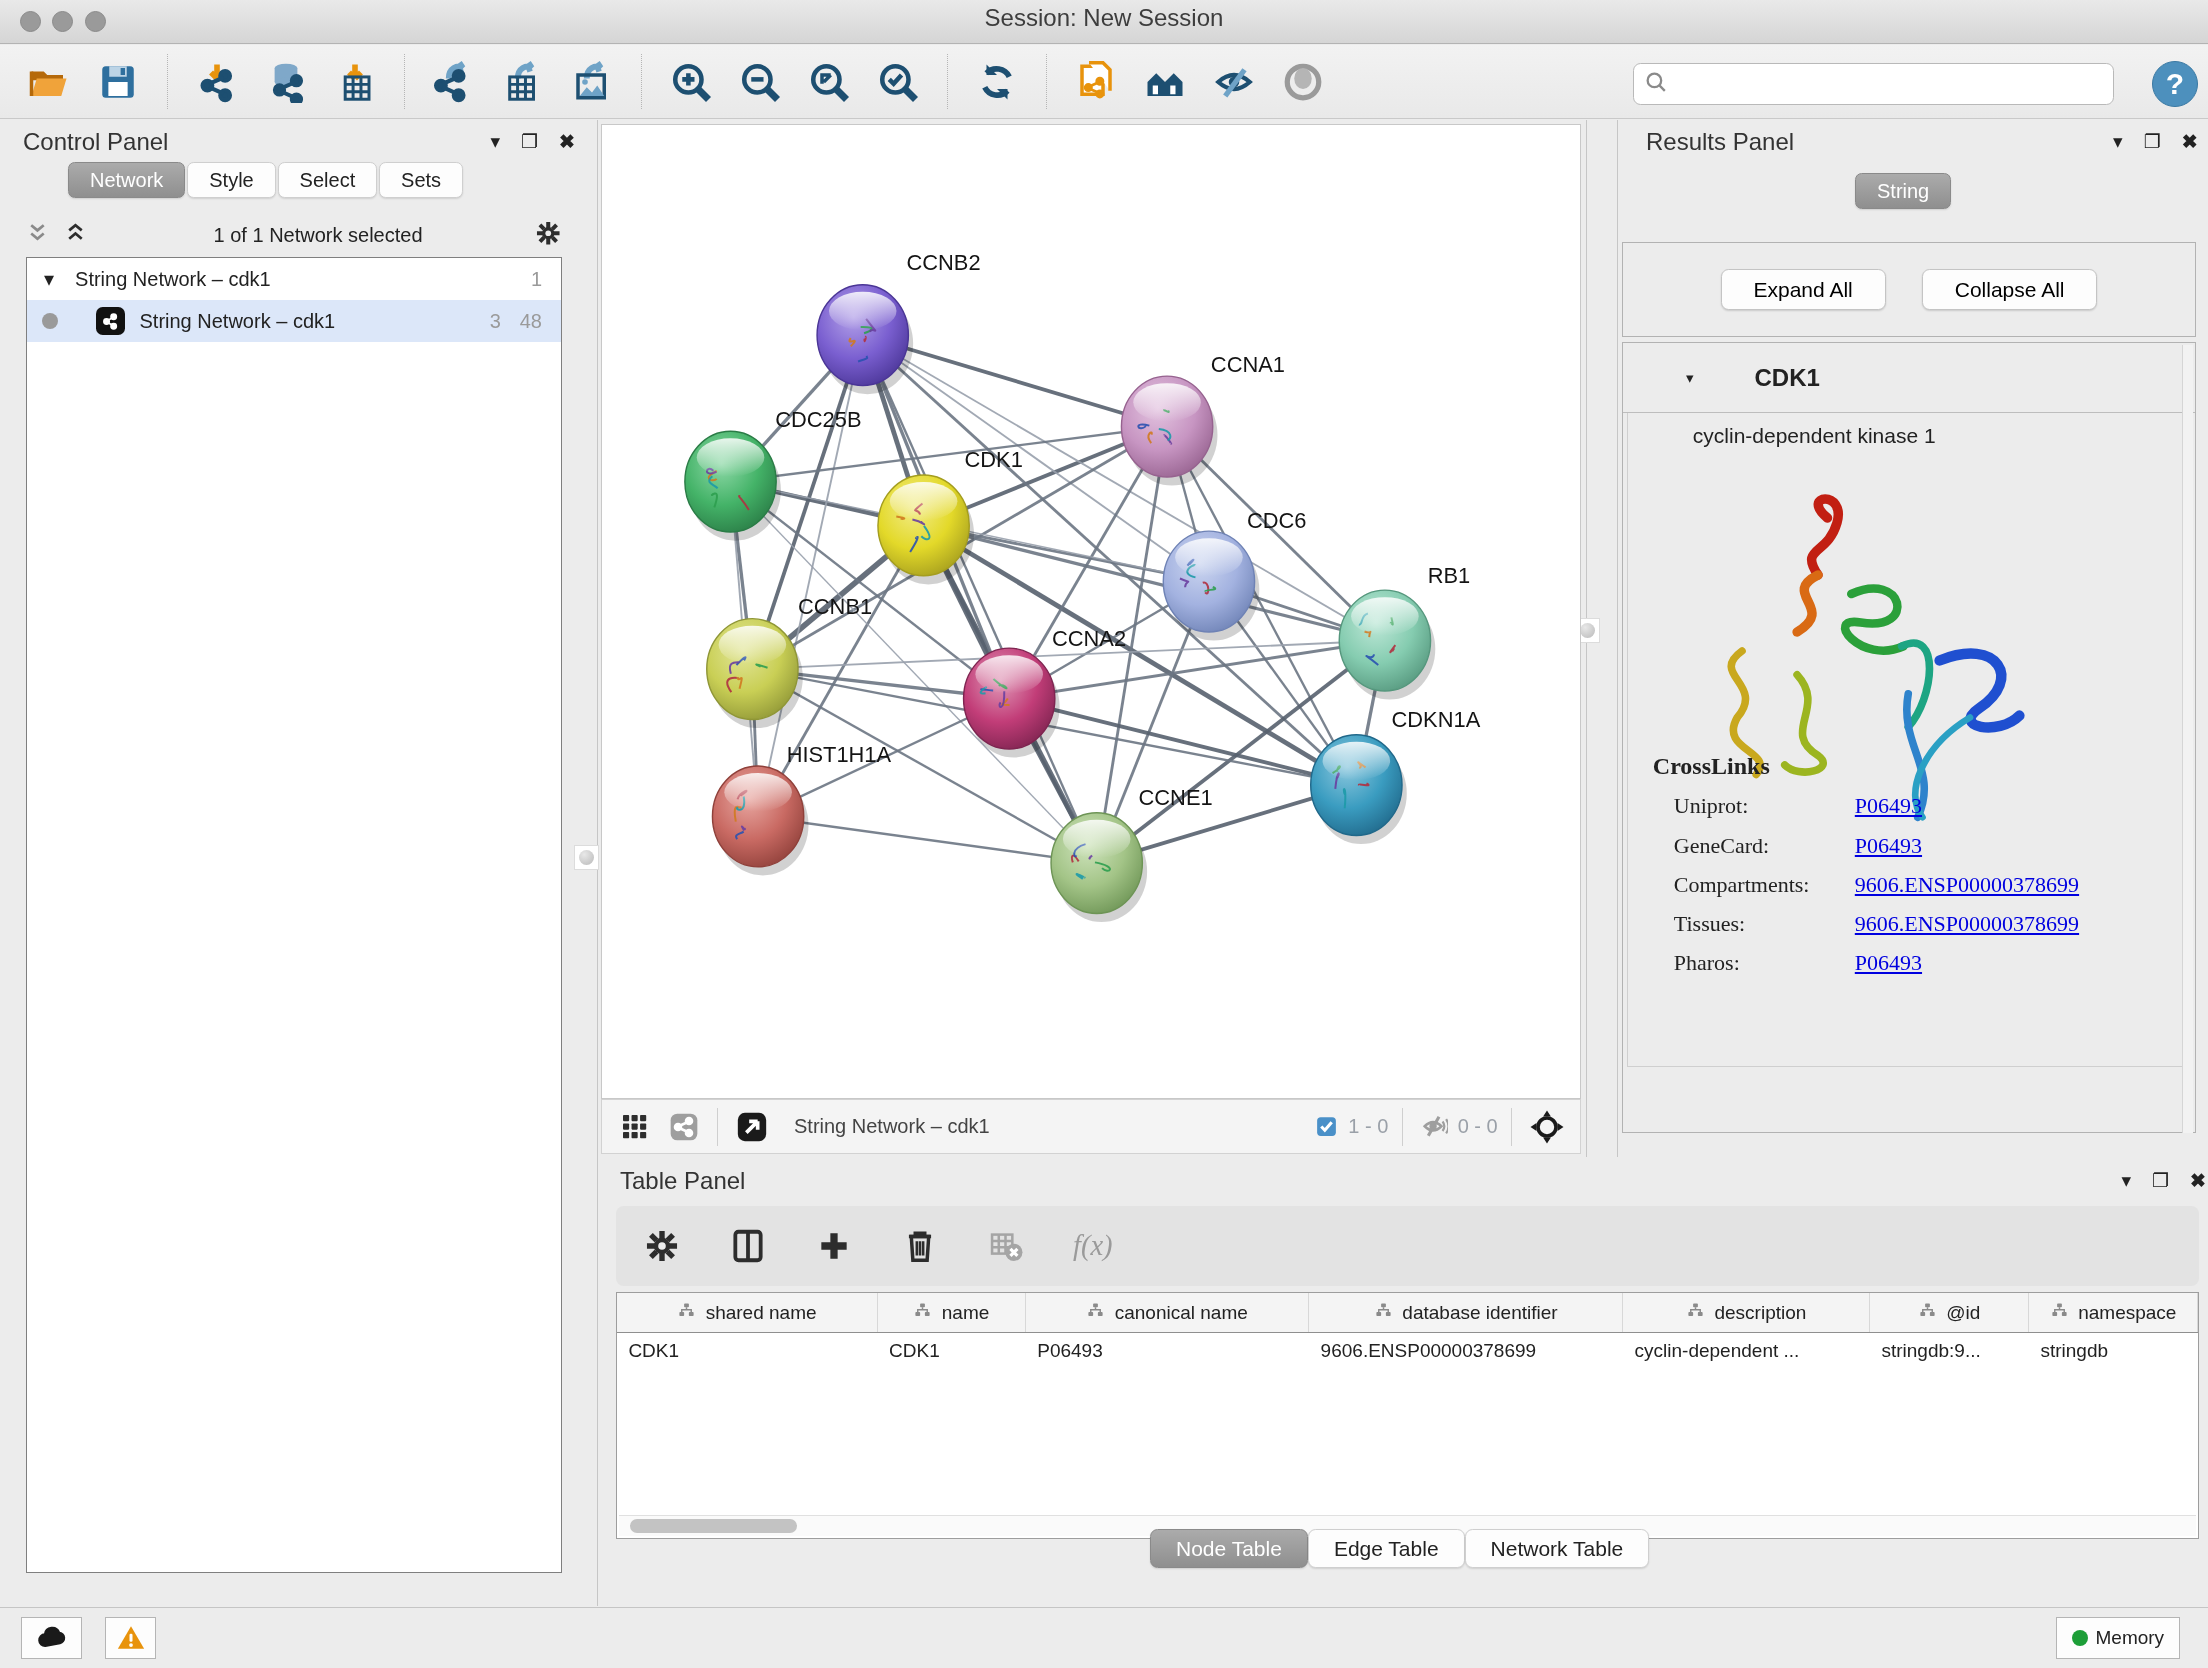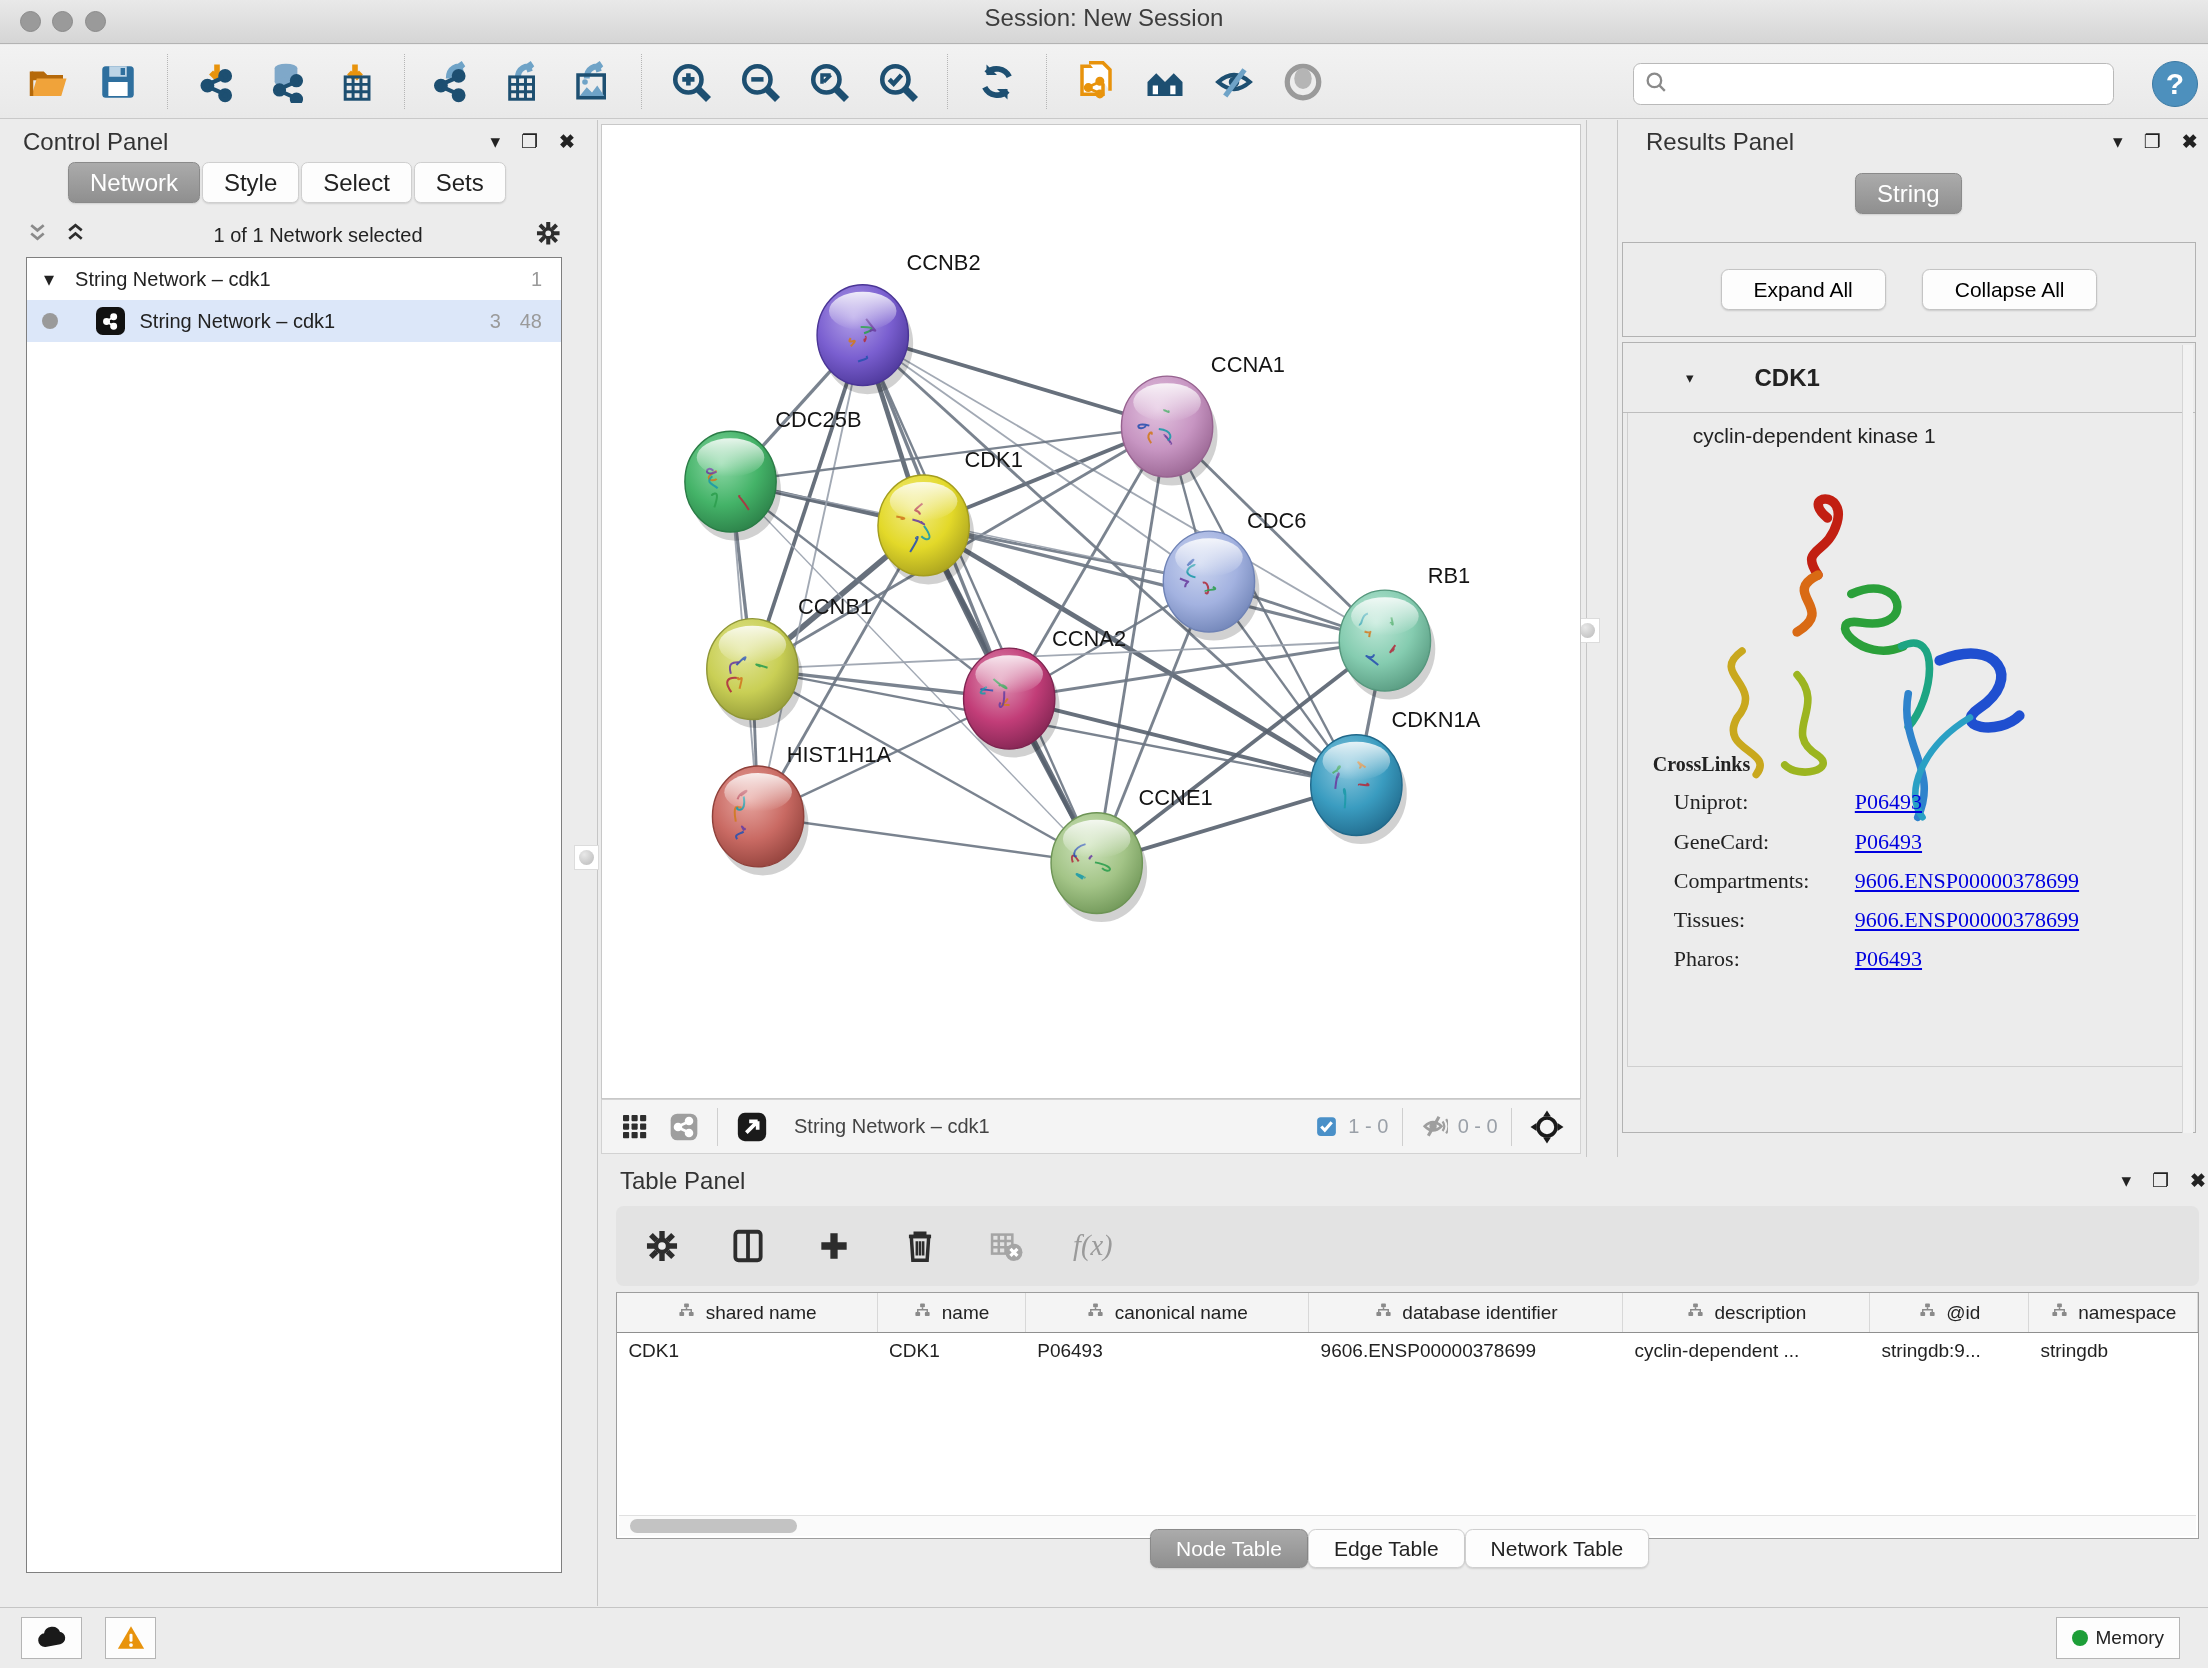--- a/index.html
+++ b/index.html
@@ -29,21 +29,21 @@
   .search-input { border:none; outline:none; flex:1; height:34px; font-size:19px; background:transparent; }
   .help-btn { position:absolute; left:2152px; top:61px; width:46px; height:46px; border-radius:50%;
     background:#4d90bd; color:#fff; font-weight:bold; font-size:30px; display:flex; align-items:center; justify-content:center;
     border:1.9px solid #3a79a3; }
 
   
   .panel-title { font-size:24px; color:#333; }
   .panel-ctrls { display:flex; gap:21px; align-items:center; color:#222; }
   .panel-ctrls span { font-size:19px; cursor:pointer; line-height:1; }
   .tabstrip { display:flex; }
-  .tab { font-size:24px; padding:5.7px 21px; border:1px solid #cfcfcf; background:#fdfdfd; color:#222;
+  .tab { font-size:20px; padding:5.7px 21px; border:1px solid #cfcfcf; background:#fdfdfd; color:#222;
     border-radius:6.7px; margin-right:1.9px; cursor:pointer; box-shadow:0 1px 1.9px rgba(0,0,0,.12); }
   .tab.sel { background:linear-gradient(#ababab,#8f8f8f); color:#fff; border-color:#8a8a8a; }
 
   
   .control-panel { position:absolute; left:0; top:120px; width:592px; height:1486px; background:#ececec; }
   .cp-head { position:absolute; left:23px; right:17px; top:7.6px; display:flex; justify-content:space-between; align-items:center; }
   .cp-tabs { position:absolute; left:68px; top:42px; }
   .cp-info { position:absolute; left:26px; top:93px; width:536px; height:44px; display:flex; align-items:center; }
   .cp-info .chev { margin-right:13.3px; cursor:pointer; }
   .cp-info .lbl { flex:1; text-align:center; font-size:20px; color:#222; }
@@ -85,21 +85,21 @@
     display:flex; align-items:center; justify-content:center; gap:36px; }
   .rp-btn { font-size:21px; padding:7.6px 32px; background:#fdfdfd; border:1px solid #c4c4c4; border-radius:7.6px;
     box-shadow:0 1px 1.9px rgba(0,0,0,.15); cursor:pointer; }
   .rp-main { position:absolute; left:0; top:222px; width:574px; height:791px; border:1.9px solid #b2b2b2; background:#ececec; }
   .rp-gene-head { height:70px; display:flex; align-items:center; border-bottom:1px solid #bdbdbd; }
   .rp-gene-head .caret { margin-left:63px; }
   .rp-gene-head .gname { font-size:24px; font-weight:bold; margin-left:61px; }
   .rp-desc-box { margin:0 3.8px; border:1px solid #cfcfcf; border-top:none; height:654px; position:relative;padding-left:40px; }
   .rp-desc { font-size:21px; padding:11.4px 0 0 25px; }
   .crosslinks { position:absolute; left:25px; top:340px; font-family:"Liberation Serif", serif; }
-  .crosslinks .cl-title { font-size:20px; font-weight:bold; }
+  .crosslinks .cl-title { font-size:24px; font-weight:bold; }
   .cl-row { display:flex; margin-top:13.3px; }
   .cl-label { width:181px; font-size:22px; margin-left:21px; }
   .cl-link { font-size:22px; color:#0000e0; text-decoration:underline; cursor:pointer; }
   .rp-scroll { position:absolute; right:1.9px; top:1.9px; width:11.4px; height:788px; background:#f2f2f2; border-left:1px solid #d5d5d5; }
 
   
   .table-panel { position:absolute; left:601px; top:1157px; width:1607px; height:449px; background:#ececec; }
   .tp-head { position:absolute; left:19px; right:2px; top:9.5px; display:flex; justify-content:space-between; align-items:center; }
   .tp-toolbar { position:absolute; left:15px; top:49px; width:1583px; height:80px; background:#e3e3e3; border-radius:7.6px;
     display:flex; align-items:center; gap:48px; padding-left:27px; }

